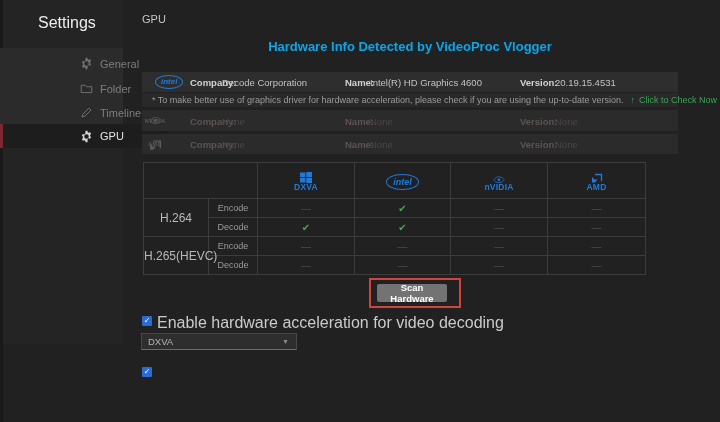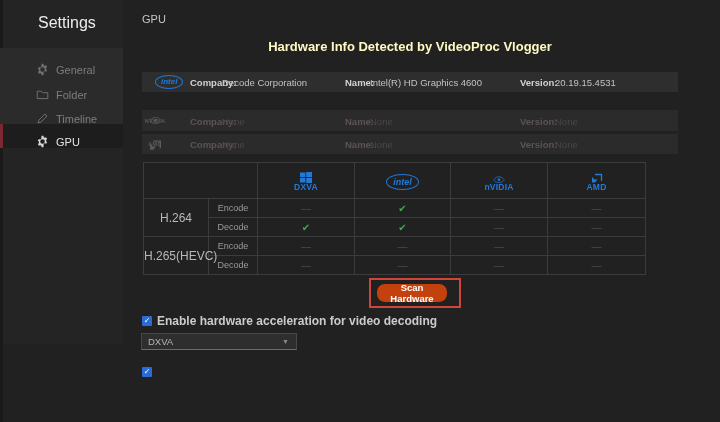--- a/index.html
+++ b/index.html
@@ -6,29 +6,29 @@
   .app{
     position:relative;width:720px;height:422px;background:#212121;overflow:hidden;
     font-family:"Liberation Sans","DejaVu Sans",sans-serif;color:#c9c9c9;
     -webkit-font-smoothing:antialiased;
   }
   
   .sidebar{position:absolute;left:0;top:0;width:123px;height:344px;background:#242424;}
   .edge-strip{position:absolute;left:0;top:0;width:3px;height:422px;background:#1a1a1a;}
   .sidebar-title{position:absolute;left:38px;top:14px;font-size:16px;font-weight:400;color:#ededed;margin:0;}
   .items-panel{position:absolute;left:0;top:48px;width:123px;height:76px;background:#2b2b2b;}
-  .side-item{position:absolute;left:0;width:123px;height:25px;display:flex;align-items:flex-end;color:#7d7d7d;font-size:11px;cursor:default;}
+  .side-item{position:absolute;left:0;width:123px;height:25px;display:flex;align-items:center;color:#7d7d7d;font-size:11px;cursor:default;padding-left:44px;}
   .side-item .ic{width:13px;height:13px;margin-left:36px;margin-right:7px;color:#707070;flex:0 0 auto;}
   .side-item.selected{background:#1d1d1d;color:#e4e4e4;height:24px;}
   .side-item.selected .ic{color:#d6d6d6;}
   .sel-bar{position:absolute;left:0;top:0;width:3px;height:24px;}
   .ic svg{display:block;width:100%;height:100%;}
   
   .page-heading{position:absolute;left:142px;top:13px;font-size:11px;color:#c6c6c6;margin:0;font-weight:400;}
-  .page-title{position:absolute;left:142px;top:39px;width:536px;text-align:center;font-size:13px;font-weight:700;color:#fef9c3;margin:0;}
+  .page-title{position:absolute;left:142px;top:39px;width:536px;text-align:center;font-size:13px;font-weight:700;color:#0ea5e9;margin:0;}
   
   .info-row{position:absolute;left:142px;width:536px;font-size:9.5px;}
   .info-row span{position:absolute;top:50%;transform:translateY(-50%);white-space:nowrap;}
   .row-intel{top:72px;height:20px;background:#2e2e2e;color:#c2c2c2;}
   .row-dim{background:#2b2b2b;color:#4d4646;}
   .row-nvidia{top:110px;height:21px;}
   .row-amd{top:134px;height:20px;}
   .lbl{font-weight:700;}
   .row-intel .lbl{color:#d2d2d2;}
   .row-dim .lbl{color:#5d5353;}
@@ -55,28 +55,28 @@
   .hdr-stack{display:flex;flex-direction:column;align-items:center;justify-content:center;gap:2px;}
   .hdr-stack .hic{width:12px;height:11px;}
   .hdr-label{font-size:8.5px;font-weight:700;letter-spacing:.2px;}
   .codec-cell{font-size:12px;color:#b8b8b8;}
   .mode-cell{font-size:9px;color:#9a9a9a;}
   td.sup{font-size:10px;}
   td.sup.yes{color:#44a94e;font-weight:700;}
   td.sup.no{color:#4a4a4a;}
   
   .annotation-rect{position:absolute;left:369px;top:278px;width:88px;height:26px;border:2px solid #d0443c;}
-  .scan-btn{position:absolute;left:377px;top:284px;width:70px;height:18px;background:#c2410c;border:none;border-radius:8px;
+  .scan-btn{position:absolute;left:377px;top:284px;width:70px;height:18px;background:#737373;border:none;border-radius:2px;
     color:#fff;font-size:9.5px;font-weight:700;font-family:inherit;display:flex;align-items:center;justify-content:center;cursor:pointer;}
   
   .checkbox{position:absolute;width:10px;height:10px;background:#2b6bd4;border-radius:1px;
     display:flex;align-items:center;justify-content:center;color:#fff;font-size:8px;line-height:1;cursor:pointer;}
   .checkbox.checked::after{content:"✓";}
   .cb-dec{left:142px;top:316px;} .cb-enc{left:142px;top:367px;}
-  .cb-label{position:absolute;font-size:12px;color:#cbcbcb;white-space:nowrap;font-weight:bold;}
+  .cb-label{position:absolute;font-size:16px;color:#cbcbcb;white-space:nowrap;}
   .lbl-dec{left:157px;top:314px;} .lbl-enc{left:157px;top:365px;}
   .dropdown{position:absolute;left:141px;width:156px;height:17px;background:#2e2e2e;
     border:1px solid #474747;border-bottom-color:#6a6a6a;box-sizing:border-box;
     display:flex;align-items:center;font-size:9.5px;color:#b5b5b5;cursor:pointer;}
   .dd-dec{top:333px;} .dd-enc{top:386px;}
   .dropdown .val{margin-left:6px;}
   .dropdown .arrow{margin-left:auto;margin-right:7px;font-size:7px;color:#8a8a8a;}
 </style>
 </head>
 <body>
@@ -131,20 +131,25 @@
   <div class="info-row row-intel">
     <span class="pos-logo intel-oval">intel</span>
     <span class="pos-clab lbl">Company:</span>
     <span class="pos-cval">Decode Corporation</span>
     <span class="pos-nlab lbl">Name:</span>
     <span class="pos-nval">Intel(R) HD Graphics 4600</span>
     <span class="pos-vlab lbl">Version:</span>
     <span class="pos-vval">20.19.15.4531</span>
   </div>
 
+  <div class="note-row">
+    <span class="txt">* To make better use of graphics driver for hardware acceleration, please check if you are using the up-to-date version.</span>
+    <span class="note-arrow" style="color:#3aa45a;">↑</span>
+    <span class="note-link" style="color:#3aa45a;">Click to Check Now</span>
+  </div>
 
   <div class="info-row row-dim row-nvidia">
     <span class="pos-logo vendor-stack">
       <span class="vic">
         <svg viewBox="0 0 16 10">
             <path fill="none" stroke="currentColor" stroke-width="1" d="M8 1C3.5 1 1 5 1 5s2.5 4 7 4 7-4 7-4-2.5-4-7-4Z"></path>
             <circle cx="8" cy="5" r="1.8" fill="currentColor"></circle>
           </svg>
       </span>
       <span class="vlabel">NVIDIA</span>

